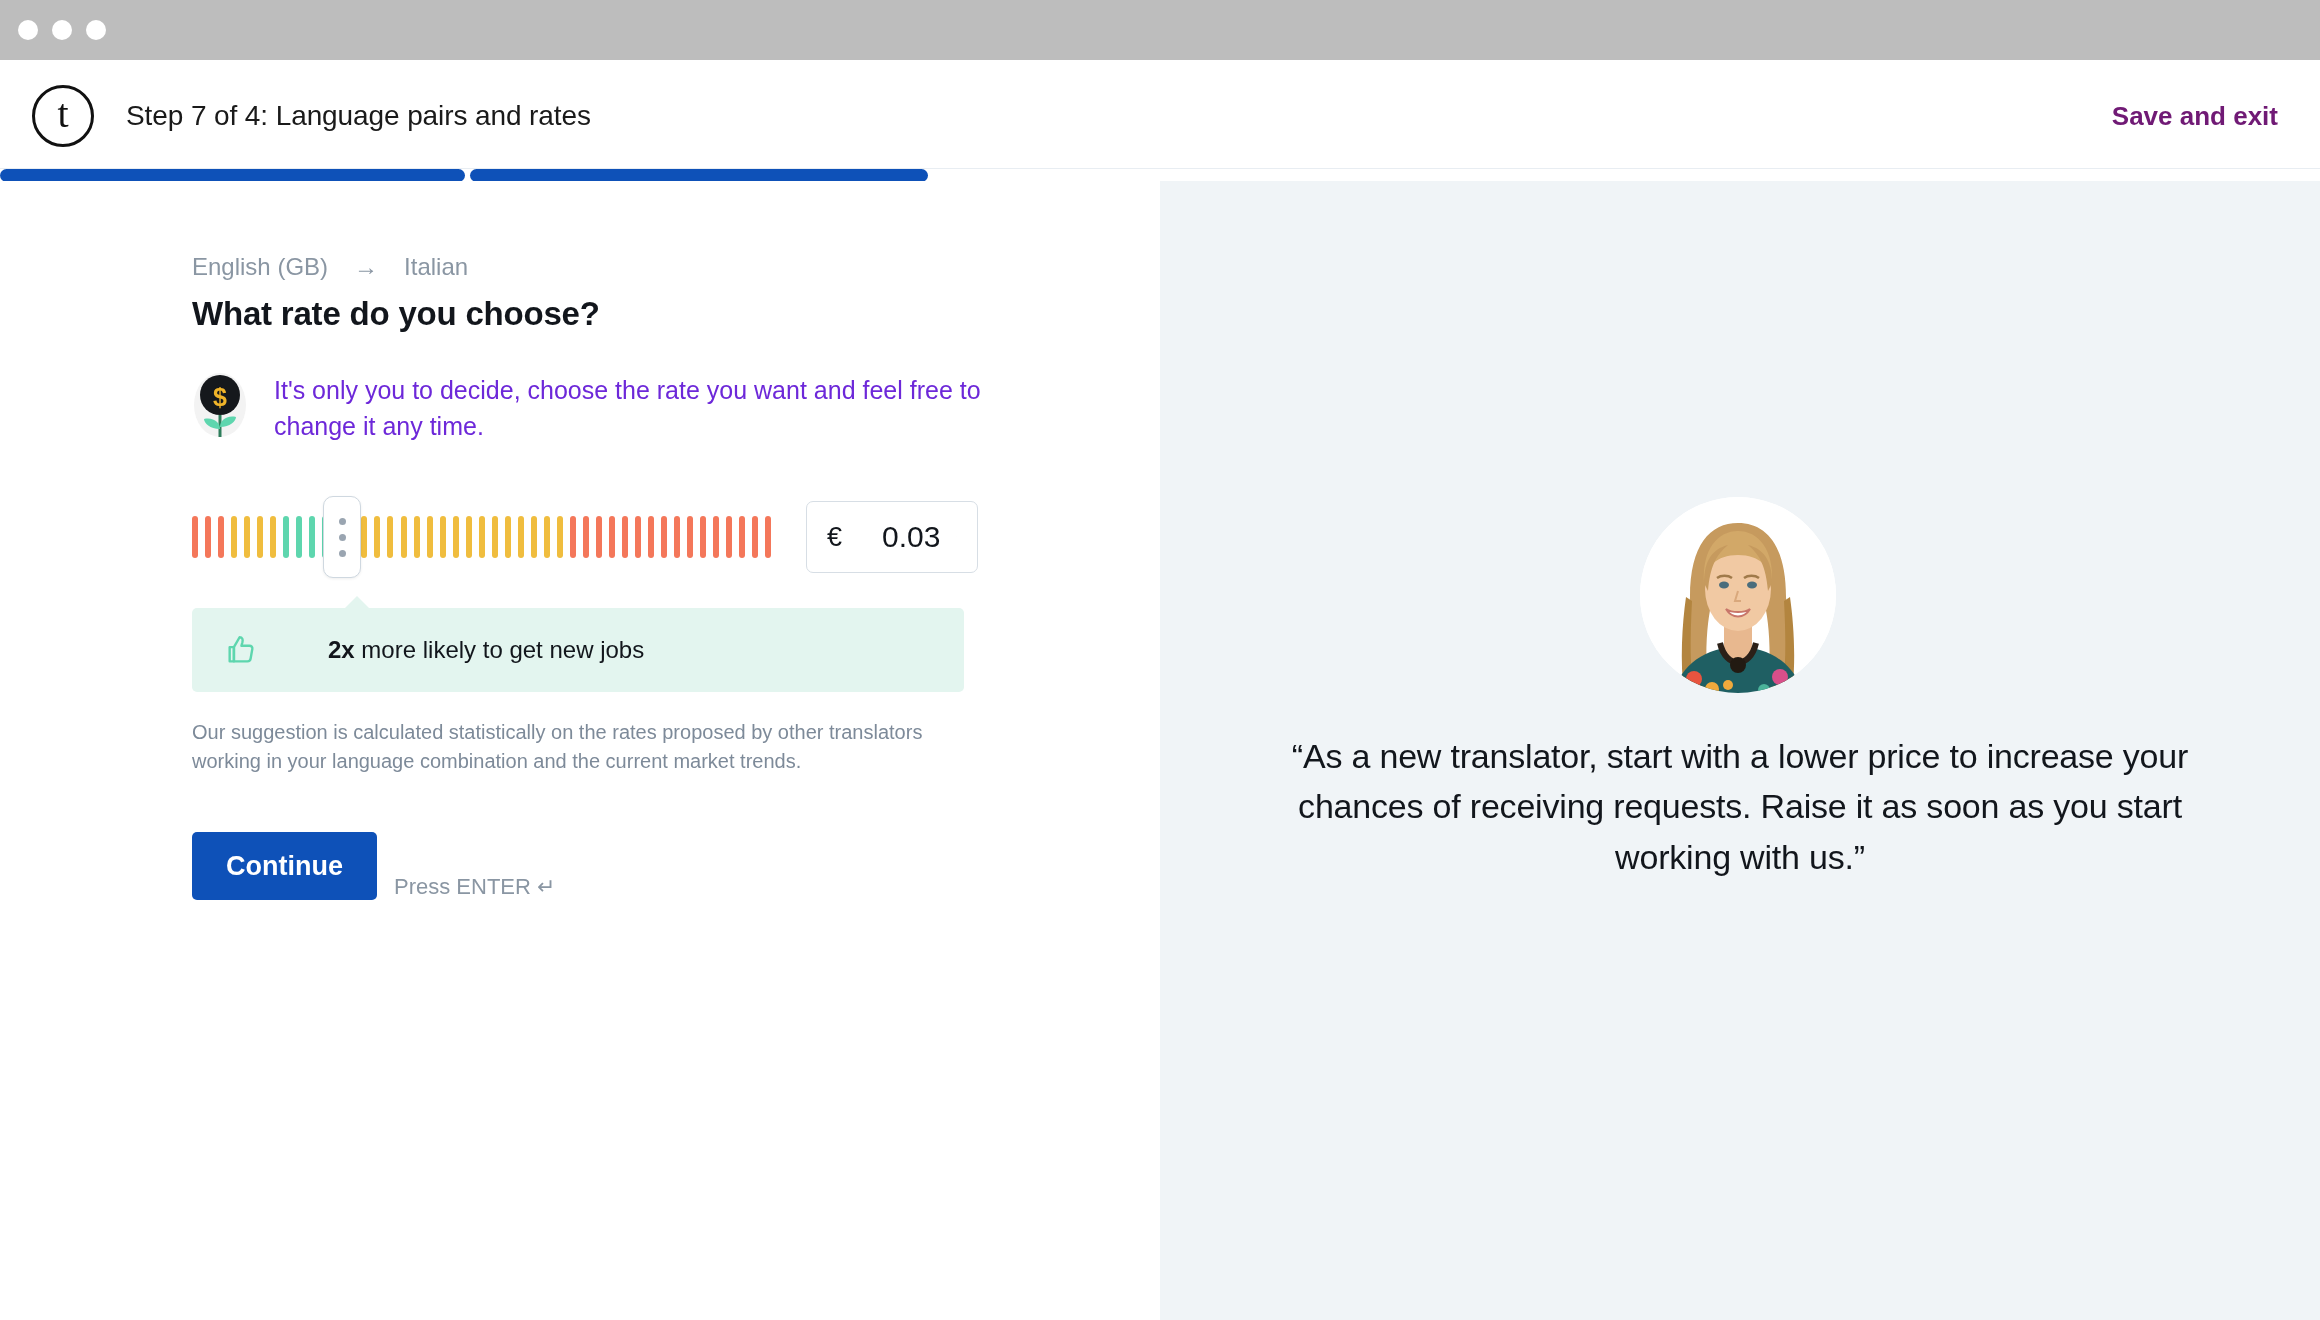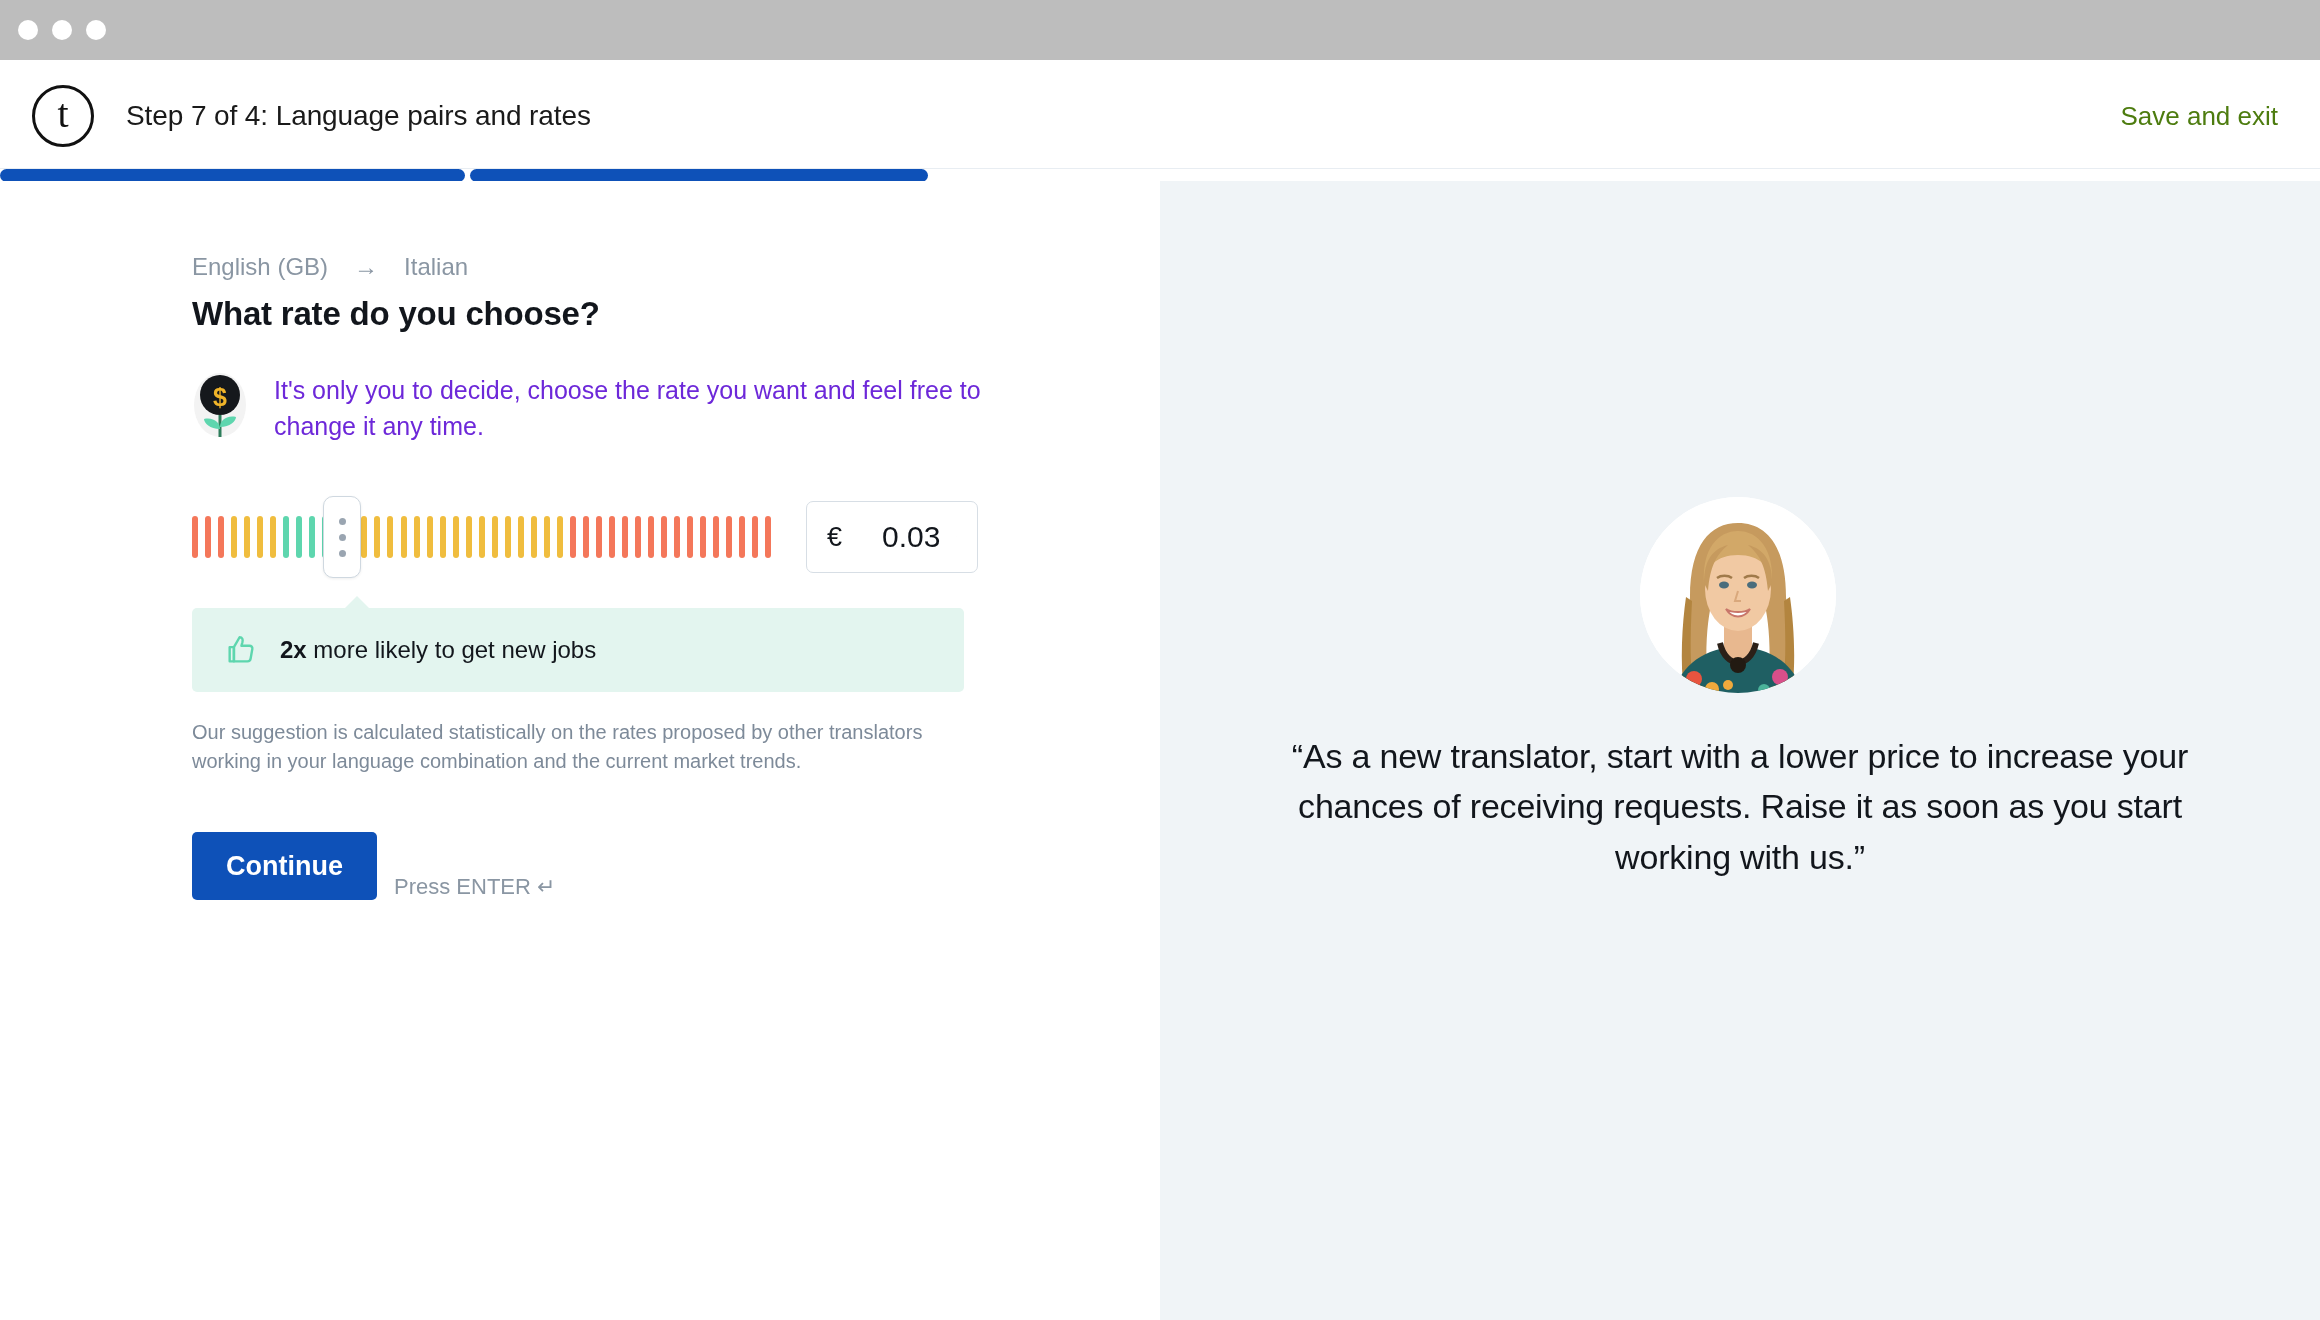--- a/index.html
+++ b/index.html
@@ -61,22 +61,22 @@
   }
   .step-title {
     margin-left: 32px;
     font-size: 28px;
     color: #1a1a1a;
     letter-spacing: -0.1px;
   }
   .save-exit {
     margin-left: auto;
     font-size: 26px;
-    font-weight: normal;
-    color: #4d7c0f;
+    font-weight: bold;
+    color: #701a75;
     cursor: pointer;
   }
 
   
   .progress-track {
     position: absolute;
     top: 168px; left: 0;
     width: 2320px;
     height: 13px;
     background: #ffffff;
@@ -191,21 +191,21 @@
   .tip-banner {
     background: #e3f5ef;
     border-radius: 5px;
     height: 84px;
     display: flex;
     align-items: center;
     padding: 0 32px;
     gap: 22px;
   }
   .tip-text { font-size: 24px; color: #12161c; }
-  .tip-text b { font-weight: bold; }
+  .tip-text b { font-weight: bold; margin-left: 48px; }
 
   .fineprint {
     font-size: 20px;
     line-height: 1.45;
     color: #7d8a99;
     width: 780px;
     margin-bottom: 56px;
   }
 
   

